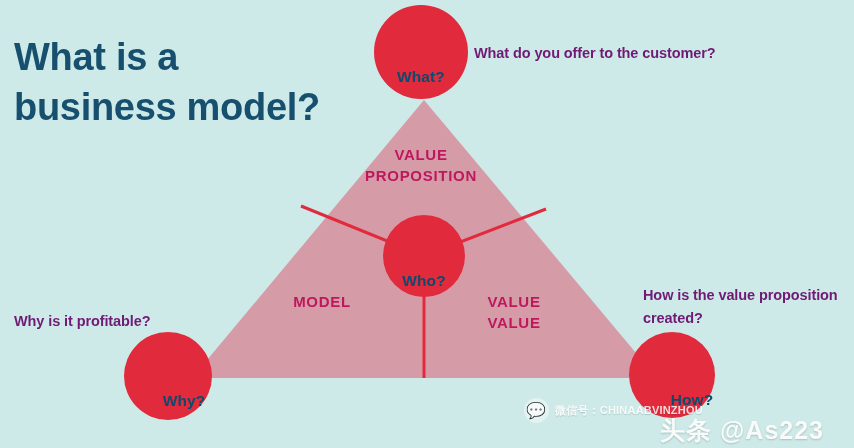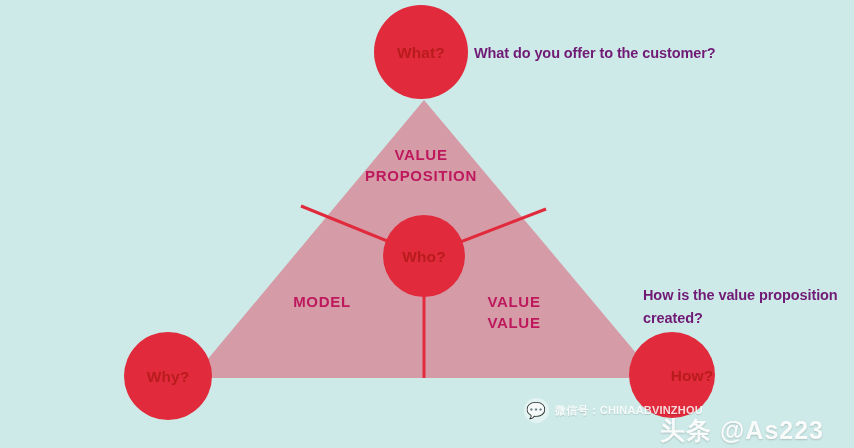--- a/index.html
+++ b/index.html
@@ -37,27 +37,28 @@
     color: #17506e;
     font-size: 38px;
     font-weight: bold;
     line-height: 50px;
     letter-spacing: -0.3px;
   }
   #page-title .line { display: block; }
 
   
   .node-label {
-    color: #b91c1c;
+    color: #0c4a6e;
     font-size: 15.5px;
     font-weight: bold;
     text-align: center;
     white-space: nowrap;
     transform: translate(-50%, -50%);
     letter-spacing: 0.1px;
+    margin-top: 24px;
   }
 
   
   .region-label {
     color: #be185d;
     font-size: 15px;
     font-weight: bold;
     text-align: center;
     line-height: 21px;
     letter-spacing: 0.7px;
@@ -131,39 +132,44 @@
     <line x1="424" y1="256" x2="301" y2="206" stroke="#e12a3c" stroke-width="3"></line>
     <line x1="424" y1="256" x2="546" y2="209" stroke="#e12a3c" stroke-width="3"></line>
     <line x1="424" y1="256" x2="424" y2="378" stroke="#e12a3c" stroke-width="3"></line>
 
     <circle cx="421" cy="52" r="47" fill="#e12a3c"></circle>
     <circle cx="424" cy="256" r="41" fill="#e12a3c"></circle>
     <circle cx="168" cy="376" r="44" fill="#e12a3c"></circle>
     <circle cx="672" cy="375" r="43" fill="#e12a3c"></circle>
   </svg>
 
+  <div class="abs" id="page-title">
+    <span class="line">What is a</span>
+    <span class="line">business model?</span>
+  </div>
 
   <div class="abs node-label" style="left:421px; top:53px;">What?</div>
   <div class="abs node-label" style="left:424px; top:257px;">Who?</div>
-  <div class="abs node-label" style="left:168px; top:377px;">Why?</div>
+  <div class="abs node-label" style="left:184px; top:377px;">Why?</div>
   <div class="abs node-label" style="left:692px; top:376px;">How?</div>
 
   <div class="abs region-label" style="left:421px; top:144px;">
     <div>VALUE</div>
     <div>PROPOSITION</div>
   </div>
   <div class="abs region-label" style="left:322px; top:291px;">
     <div>MODEL</div>
   </div>
   <div class="abs region-label" style="left:514px; top:291px;">
     <div>VALUE</div>
     <div>VALUE</div>
   </div>
 
   <div class="abs annotation" id="annotation-what">What do you offer to the customer?</div>
+  <div class="abs annotation" id="annotation-why">Why is it profitable?</div>
   <div class="abs annotation" id="annotation-how">How is the value proposition created?</div>
 
   <div class="abs" id="watermark">
     <div id="wechat-icon">💬</div>
     <div id="watermark-text">微信号：CHINAABVINZHOU</div>
   </div>
   <div class="abs" id="watermark-handle">头条 @As223</div>
 
 </div>
 

